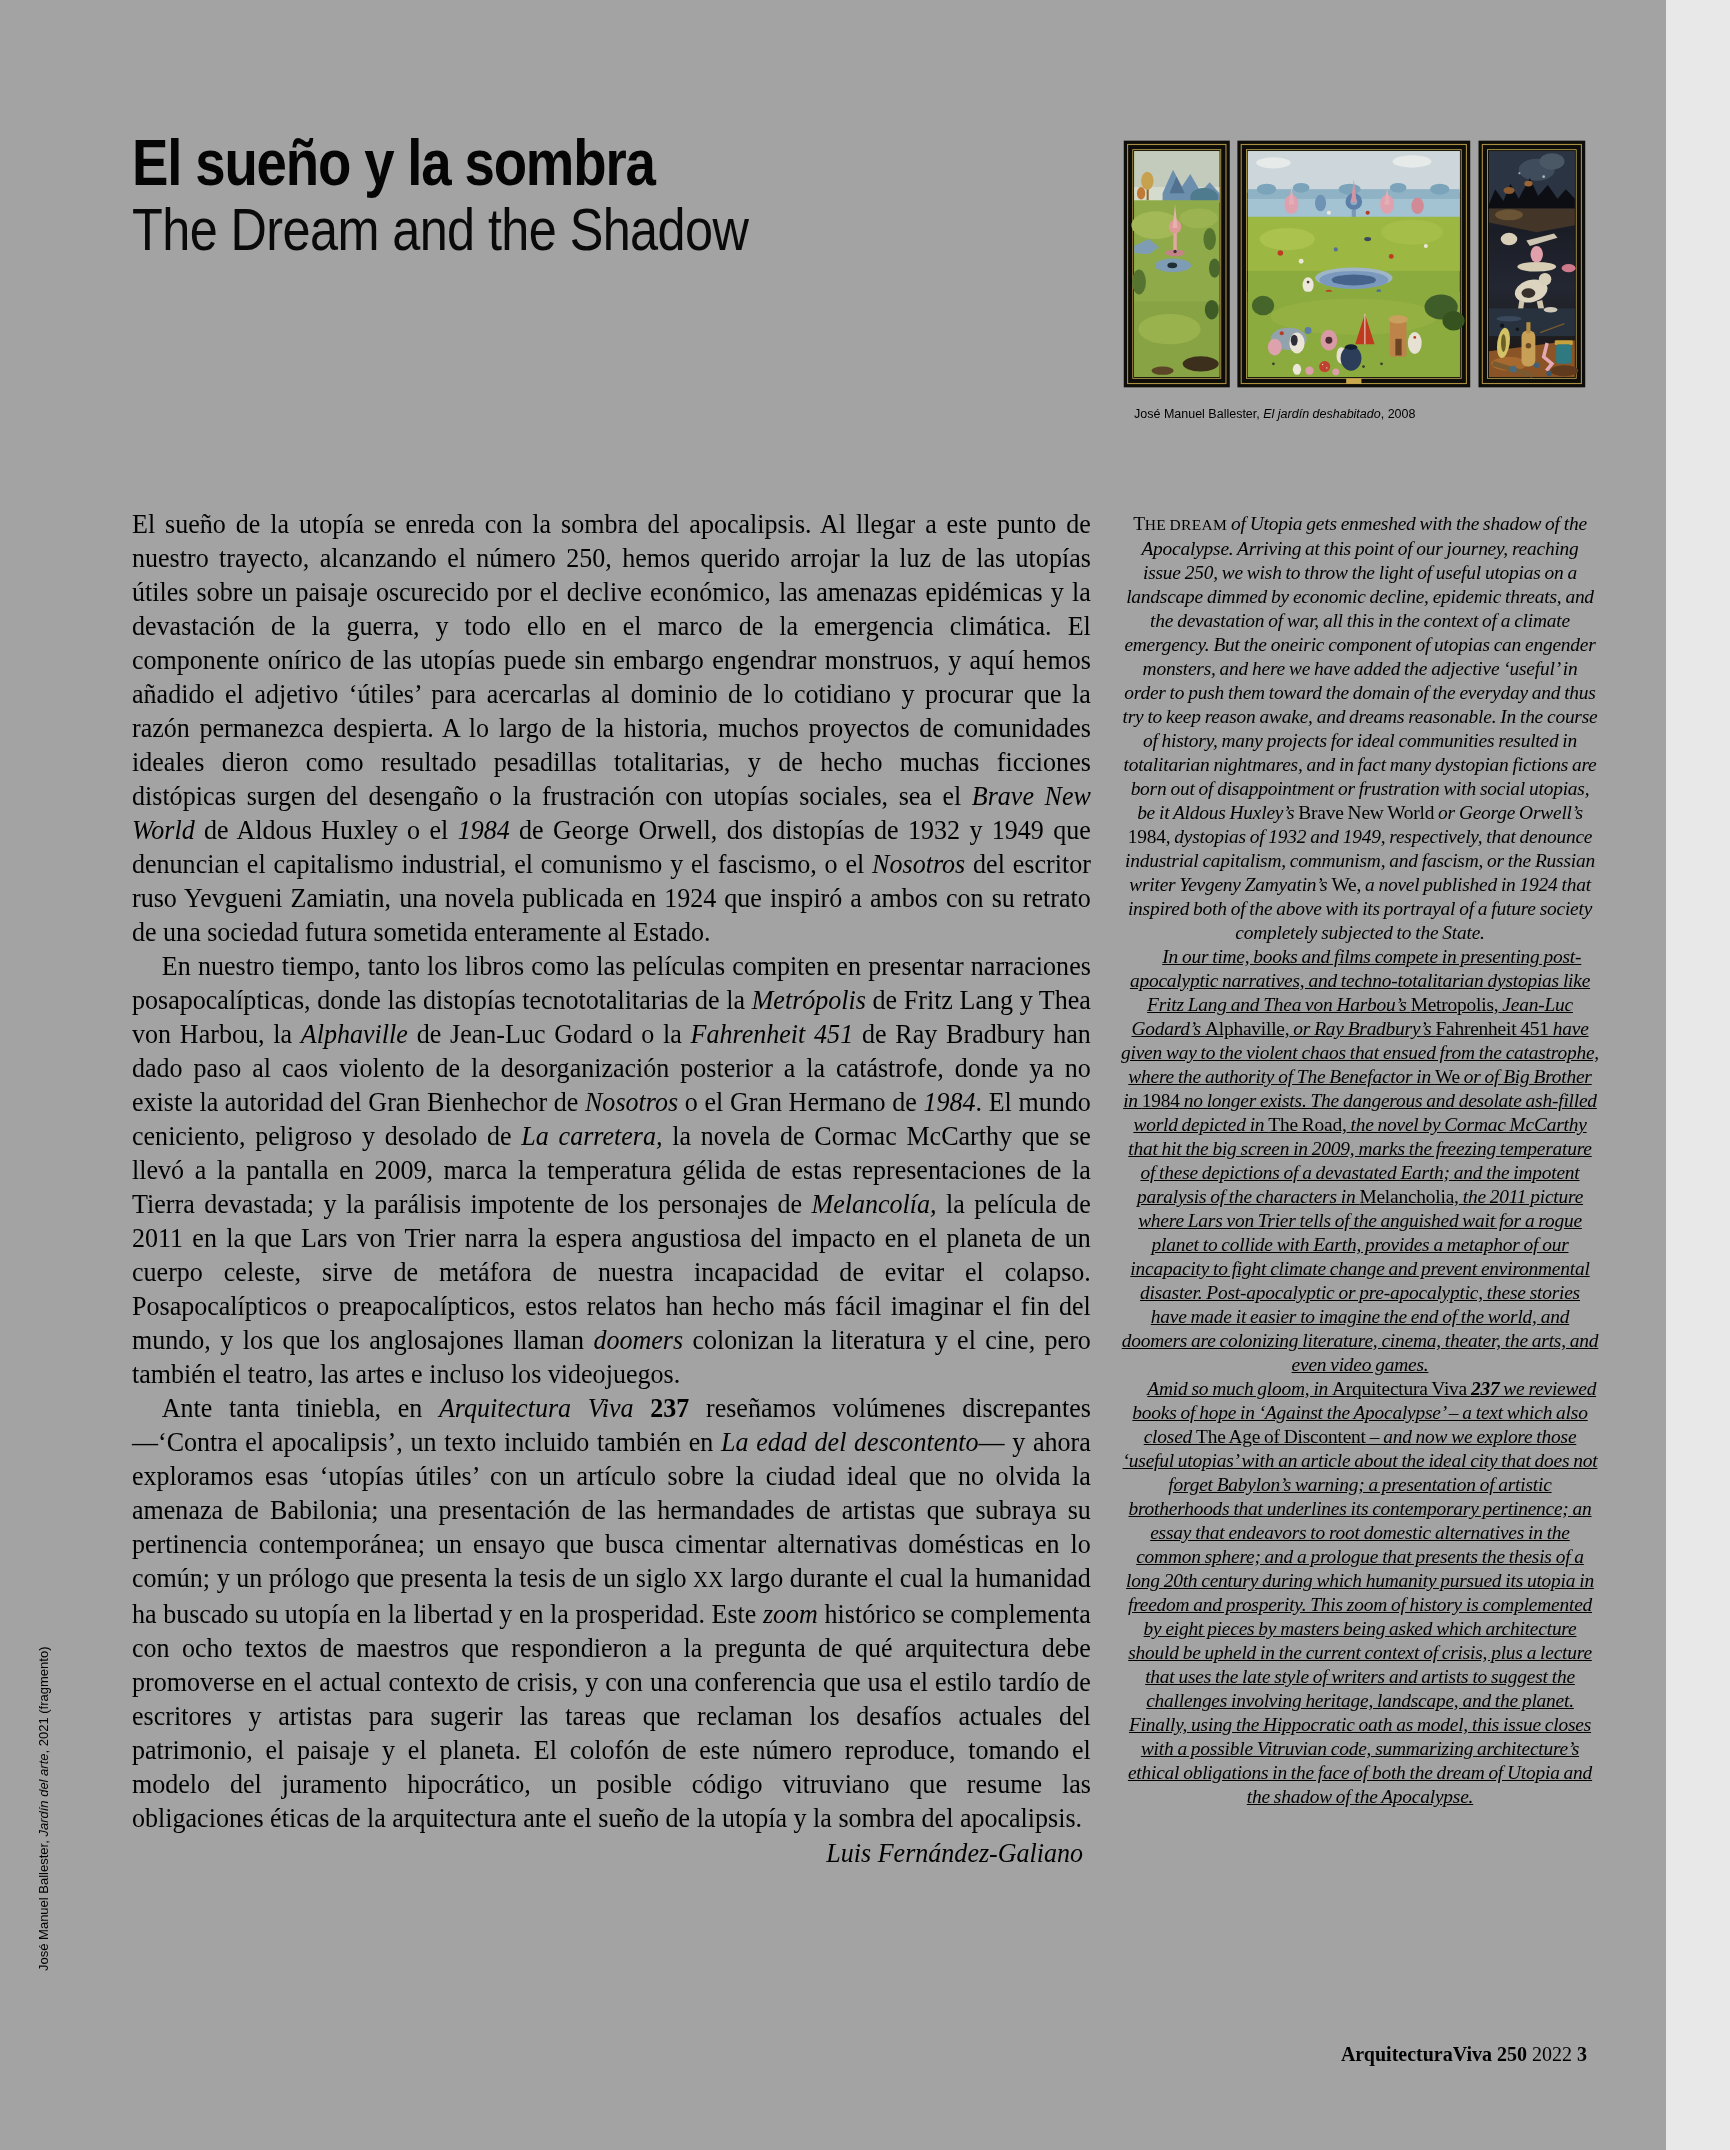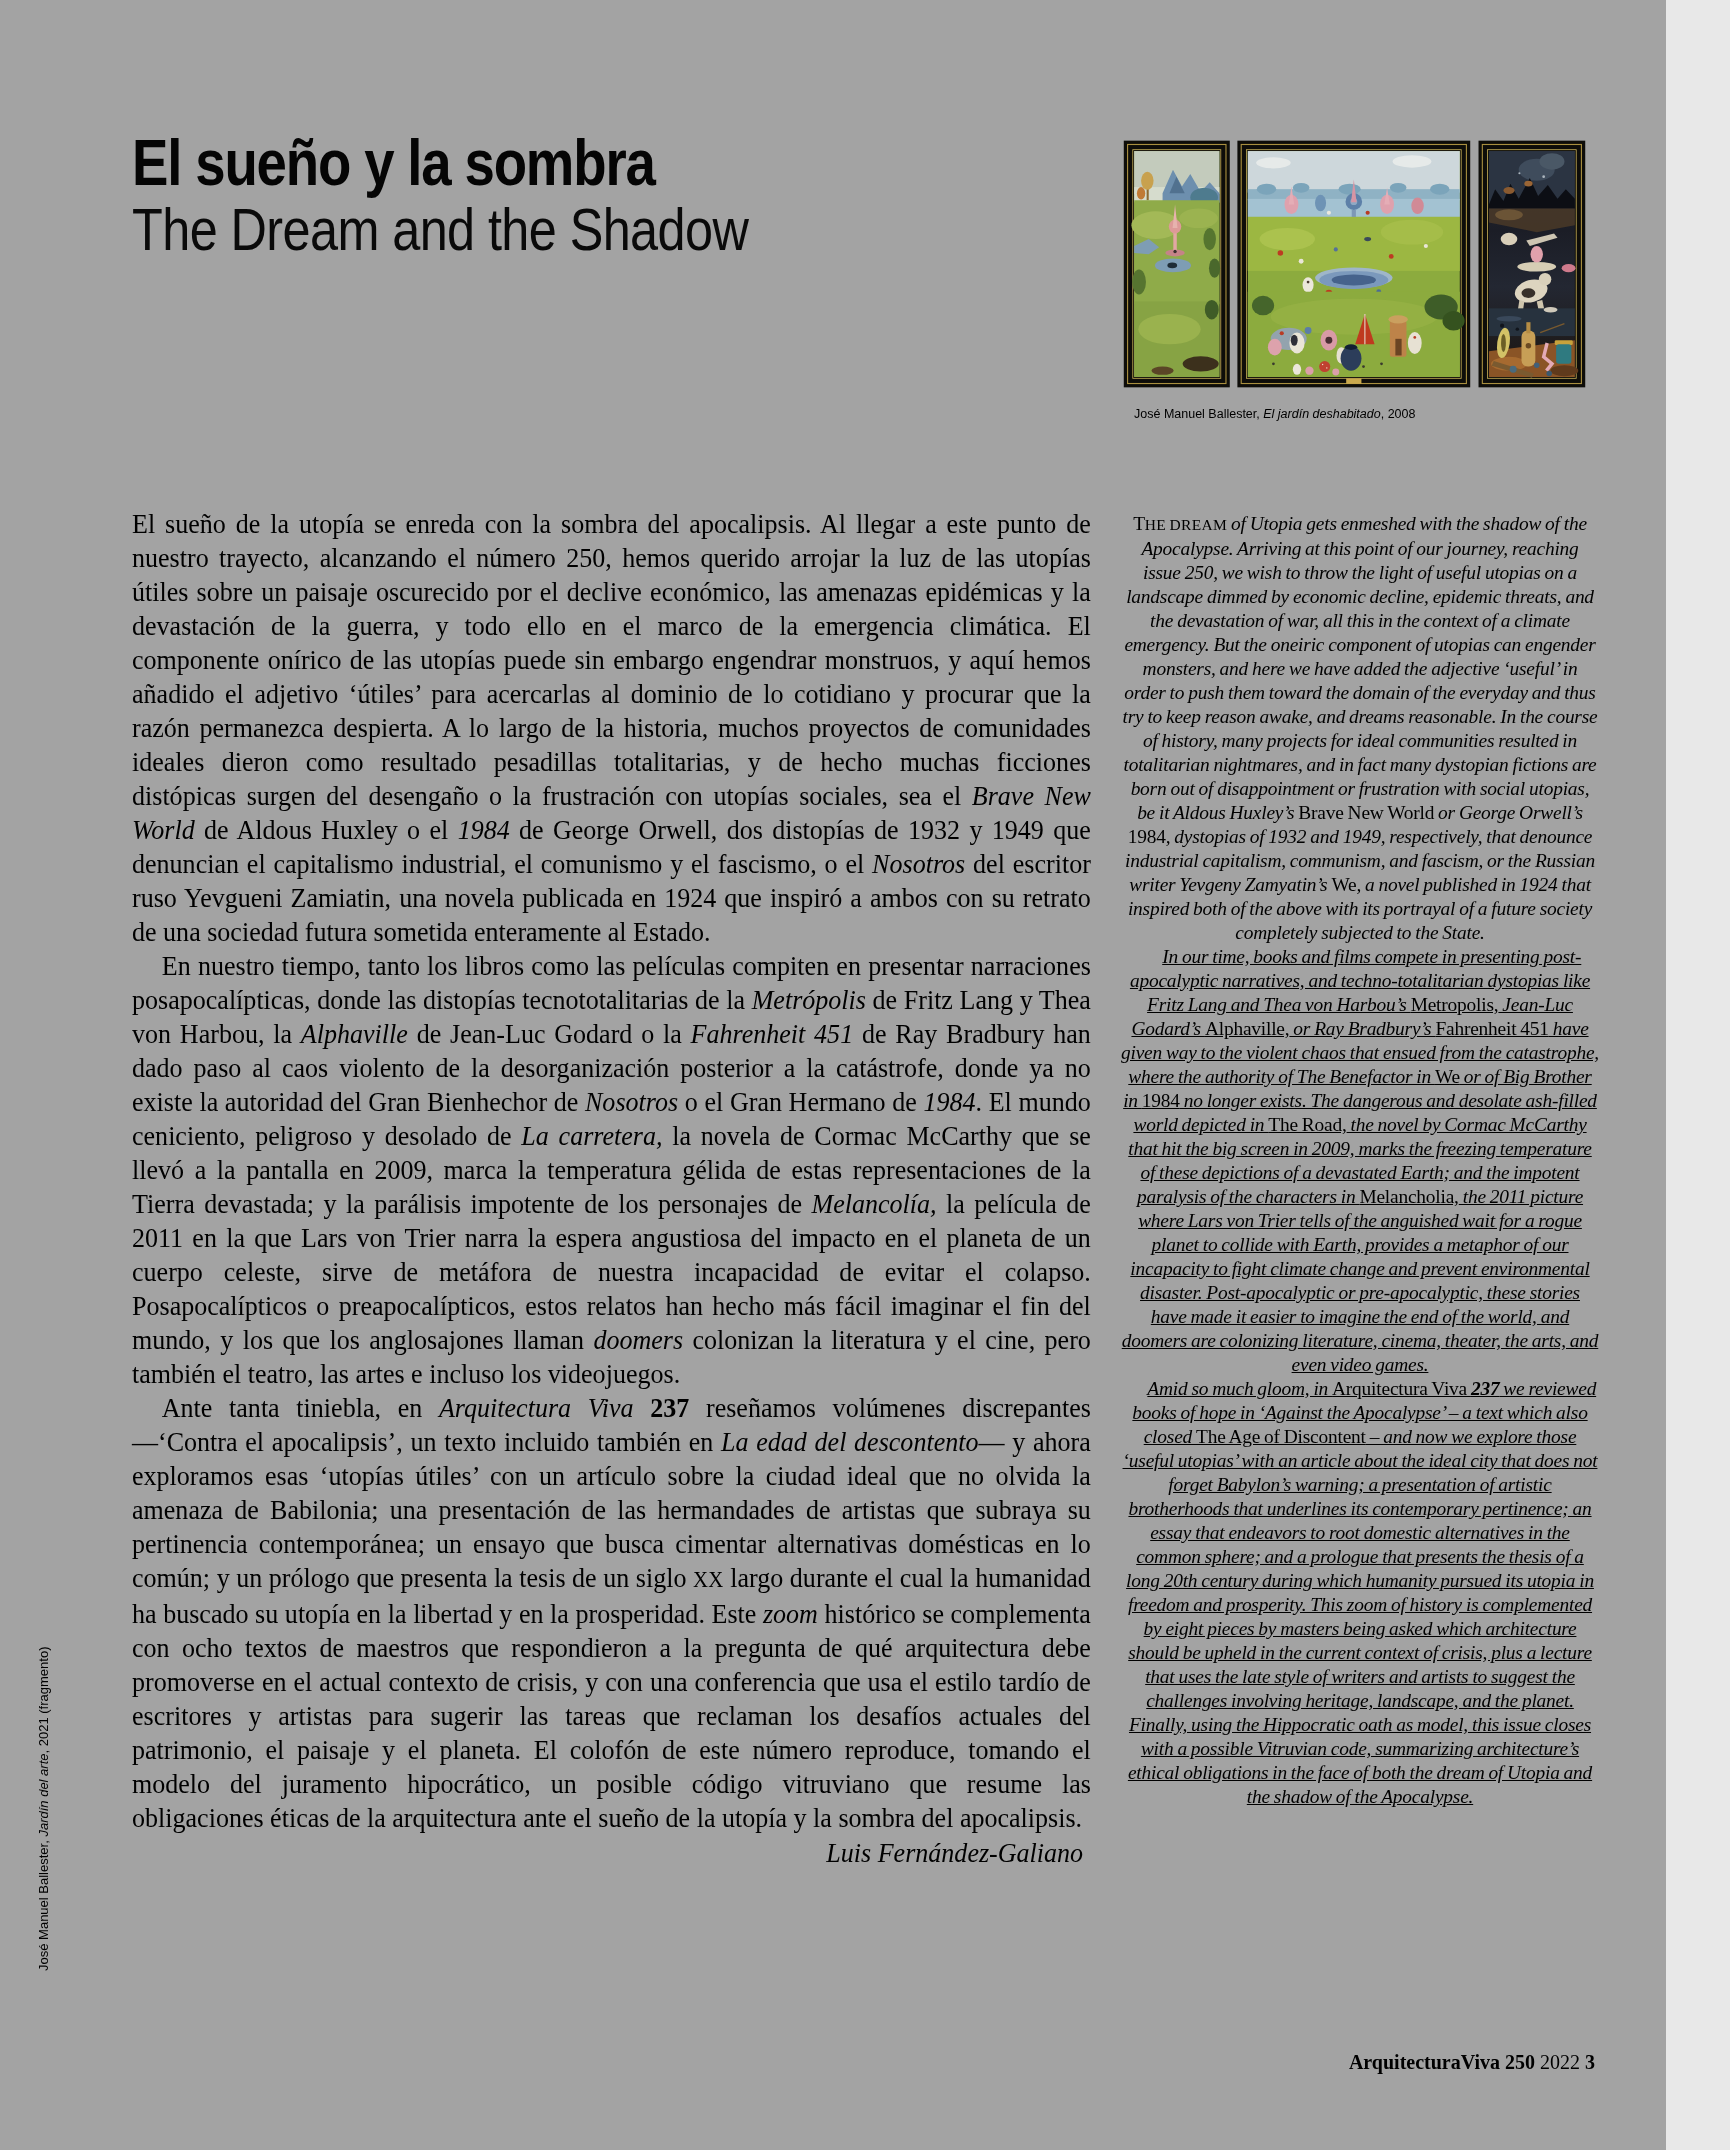--- a/index.html
+++ b/index.html
@@ -34,21 +34,21 @@
   .seg-r{font-style:normal;}
   .seg-rs{font-style:normal;font-size:0.8em;letter-spacing:0.3px;}
   .seg-b{font-weight:bold;font-style:normal;}
   .seg-bi{font-weight:bold;}
   .seg-cs{font-size:0.8em;letter-spacing:0.3px;}
   
   .margin-credit{position:absolute;left:36px;top:1971px;margin:0;width:388px;
                  font-family:"Liberation Sans",sans-serif;font-size:13px;white-space:nowrap;
                  transform:rotate(-90deg);transform-origin:0 0;color:#000;}
   
-  .footer{position:absolute;left:0;top:2043px;width:1587px;margin:8px;text-align:right;
+  .footer{position:absolute;left:0;top:2043px;width:1587px;margin:0;text-align:right;
           font-family:"Liberation Serif",serif;font-size:20px;white-space:nowrap;color:#000;}
 </style>
 </head>
 <body>
 
 <div class="page">
 
   <h1 class="title-es">El sueño y la sombra</h1>
   <h2 class="title-en">The Dream and the Shadow</h2>
 

